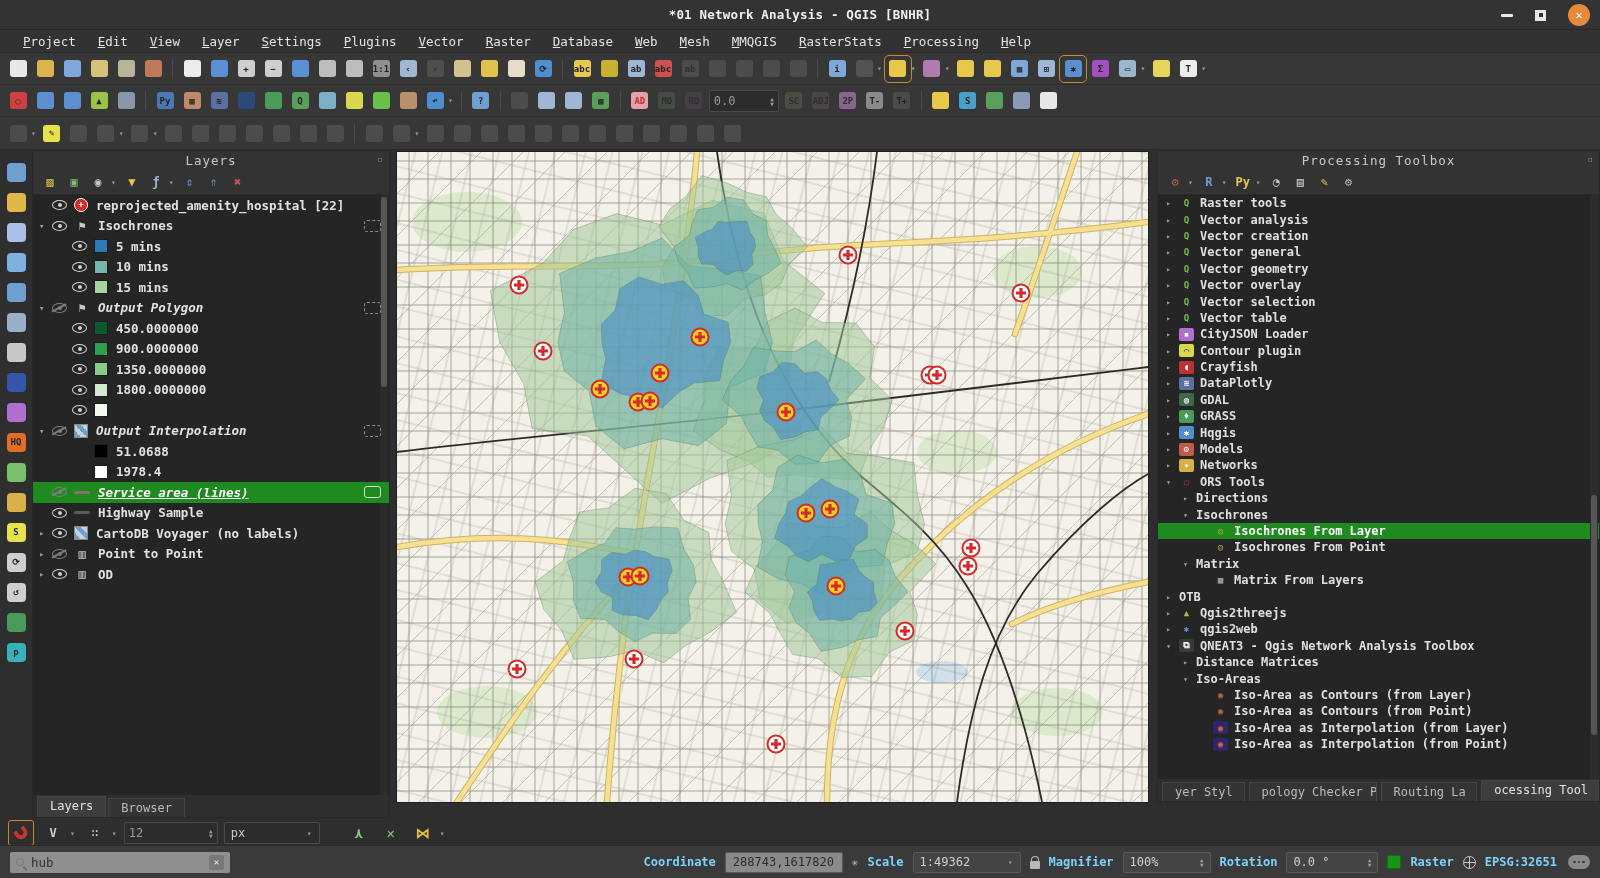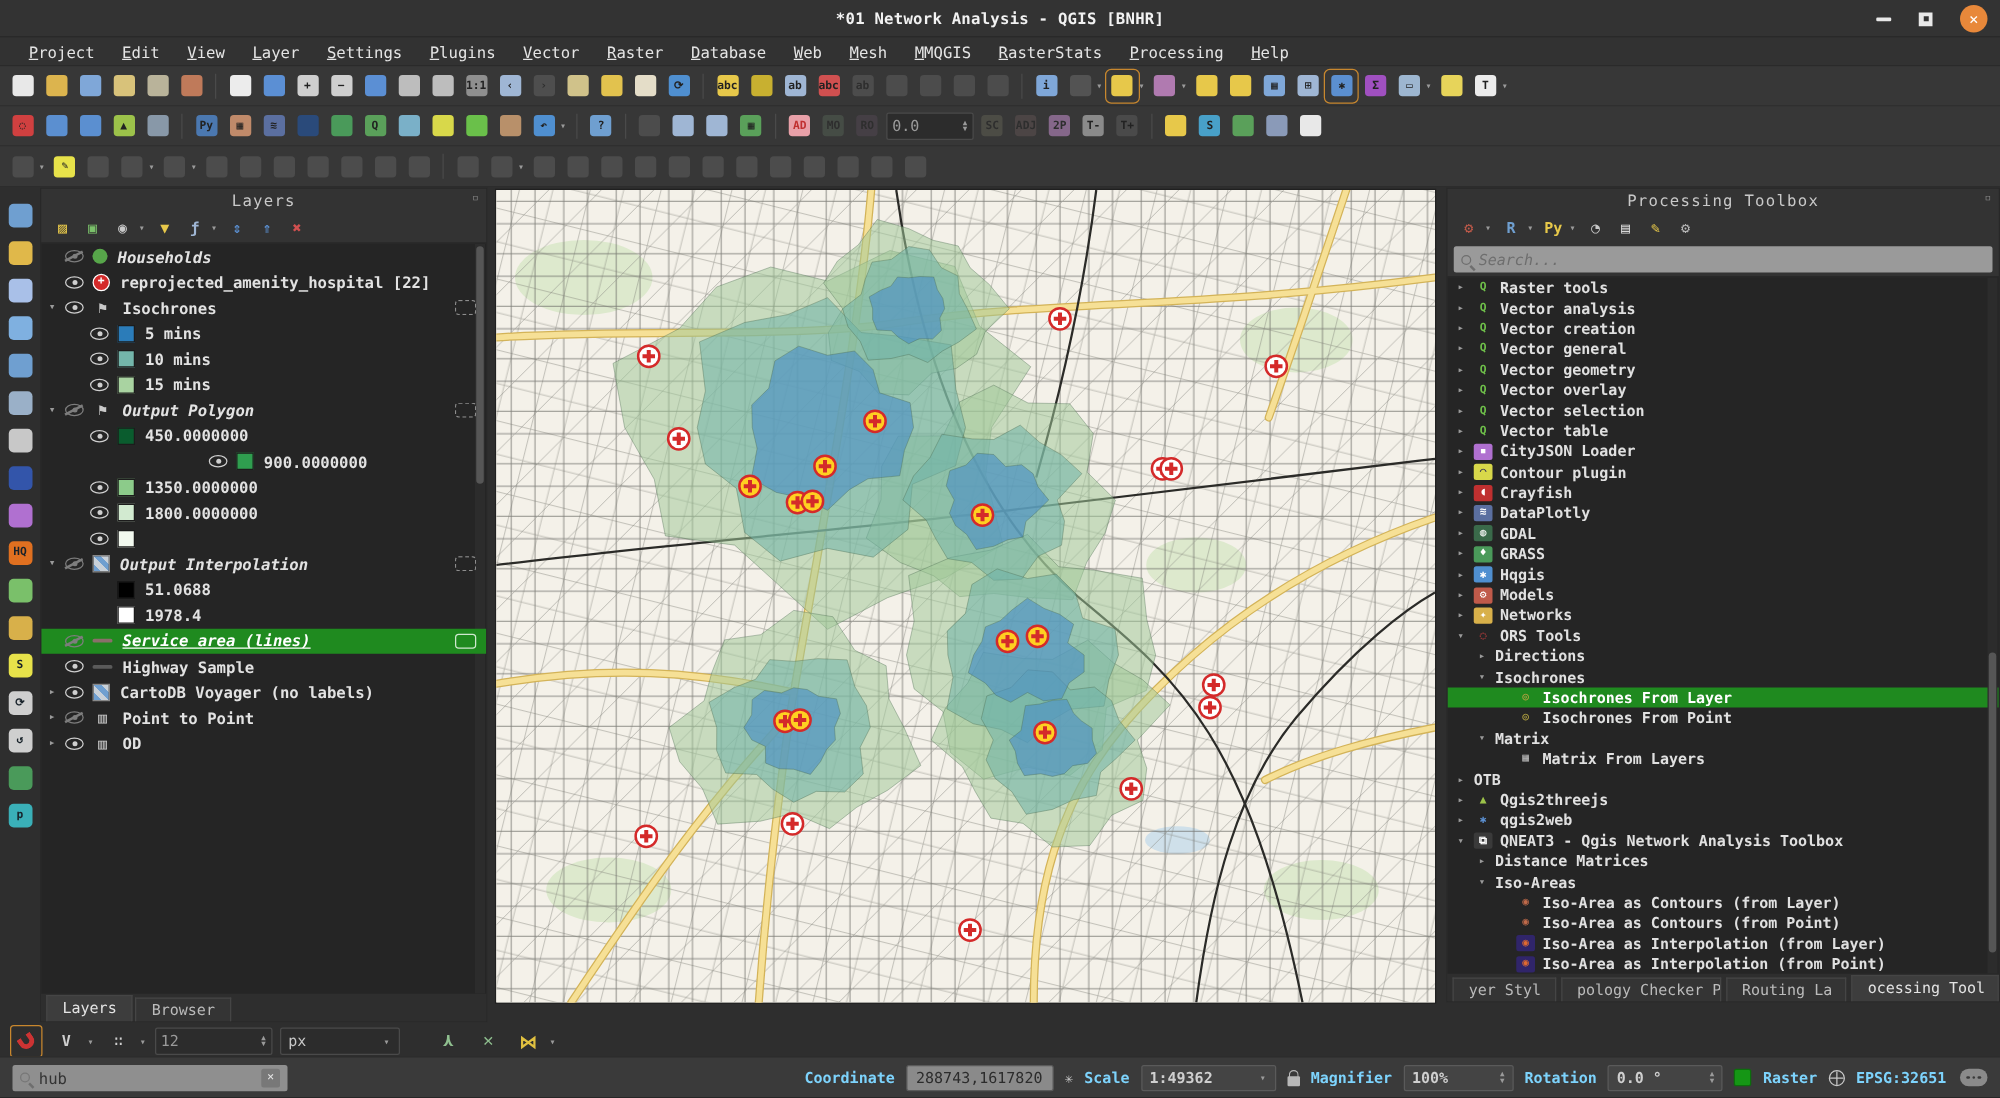--- a/index.html
+++ b/index.html
@@ -87,21 +87,21 @@
   .magnet{width:13px;height:11px;border:4px solid #cc3333;border-top:none;border-radius:0 0 9px 9px;transform:rotate(-35deg);}
   .combo{height:22px;background:#2c2c2c;border:1px solid #4a4a4a;border-radius:2px;color:#c9c9c9;display:flex;align-items:center;padding:0 6px;justify-content:space-between;gap:8px;}
   .snap-glyph{color:#8fbf8f;font-size:14px;font-weight:bold;}
   
   .statusbar{position:absolute;left:0;top:845px;width:1600px;height:33px;background:#3a3a3a;border-top:1px solid #2a2a2a;display:flex;align-items:center;padding:0 10px;gap:9px;color:#cfcfcf;font-size:12px;}
   .locator{width:220px;height:21px;background:#8f8f8f;border-radius:2px;display:flex;align-items:center;gap:7px;padding:0 6px;color:#2a2a2a;}
   .locator .val{flex:1;color:#333;font-size:12.5px;}
   .loc-clear{width:15px;height:15px;background:#787878;border-radius:2px;color:#e8e8e8;font-size:9px;display:flex;align-items:center;justify-content:center;}
   .sb-label{font-weight:bold;color:#7dd3fc;}
   .sb-field{height:21px;background:#8a8a8a;border:1px solid #5a5a5a;border-radius:2px;color:#2c2c2c;display:flex;align-items:center;padding:0 7px;font-size:12px;}
-  .sb-widget{height:21px;background:#444444;border:1px solid #5a5a5a;border-radius:2px;color:#cfcfcf;display:flex;align-items:center;padding:0 6px;gap:8px;justify-content:space-between;font-size:12px;font-weight:bold;}
+  .sb-widget{height:21px;background:#444444;border:1px solid #5a5a5a;border-radius:2px;color:#cfcfcf;display:flex;align-items:center;padding:0 6px;gap:8px;justify-content:space-between;font-size:12px;}
   .lockico{width:10px;height:8px;background:#b8b8b8;border-radius:1px;position:relative;margin-top:5px;}
   .lockico::before{content:'';position:absolute;left:1px;top:-5px;width:6px;height:5px;border:1.6px solid #b8b8b8;border-bottom:none;border-radius:4px 4px 0 0;}
   .rendercheck{width:14px;height:14px;background:#159615;border:1px solid #0c6e0c;border-radius:2px;}
   .globe{width:13px;height:13px;border:1.4px solid #c8c8c8;border-radius:50%;position:relative;overflow:hidden;}
   .globe::before{content:'';position:absolute;left:50%;top:0;bottom:0;width:1.2px;background:#c8c8c8;}
   .globe::after{content:'';position:absolute;top:50%;left:0;right:0;height:1.2px;background:#c8c8c8;}
   .msgpill{width:22px;height:14px;background:#8a8a8a;border-radius:7px;display:flex;align-items:center;justify-content:center;gap:2px;margin-left:2px;}
   .msgpill i{width:2.5px;height:2.5px;background:#3a3a3a;border-radius:50%;display:block;}
   
   .canvas-wrap{position:absolute;left:397px;top:2px;width:751px;height:650px;background:#f4f1e9;box-shadow:0 0 0 1px #202020;}
@@ -551,26 +551,20 @@
           <span class="ptool" style="color: rgb(159, 182, 212);">ƒ</span>
           <span class="tb-caret">▾</span>
           <span class="ptool" style="color: rgb(91, 143, 208);">⇕</span>
           <span class="ptool" style="color: rgb(91, 143, 208);">⇑</span>
           <span class="ptool" style="color: rgb(208, 80, 80);">✖</span>
         </div>
       <div class="tree" id="layers-tree">
         <div class="scrollbar">
             <div class="thumb" style="top:2px;height:190px;"></div>
           </div>
-      <div class="lrow" style="padding-left: 6px;">
-            <span class="exp"></span>
-            <span class="eye off"></span>
-            <span class="sw circ" style="background: rgb(87, 166, 74);"></span>
-            <span class="it ">Households</span>
-          </div>
           <div class="lrow" style="padding-left: 6px;">
             <span class="exp"></span>
             <span class="eye"></span>
             <span class="sw hosp">+</span>
             <span class="">reprojected_amenity_hospital [22]</span>
           </div>
           <div class="lrow" style="padding-left: 6px;">
             <span class="exp">▾</span>
             <span class="eye"></span>
             <span class="sw flag">⚑</span>
@@ -601,21 +595,21 @@
             <span class="sw flag">⚑</span>
             <span class="it ">Output Polygon</span>
             <span class="badge"></span>
           </div>
           <div class="lrow" style="padding-left: 26px;">
             <span class="exp"></span>
             <span class="eye"></span>
             <span class="sw" style="background: rgb(10, 92, 46);"></span>
             <span class="">450.0000000</span>
           </div>
-          <div class="lrow" style="padding-left: 26px; justify-content: center;">
+          <div class="lrow" style="padding-left: 26px;">
             <span class="exp"></span>
             <span class="eye"></span>
             <span class="sw" style="background: rgb(47, 158, 79);"></span>
             <span class="">900.0000000</span>
           </div>
           <div class="lrow" style="padding-left: 26px;">
             <span class="exp"></span>
             <span class="eye"></span>
             <span class="sw" style="background: rgb(140, 203, 138);"></span>
             <span class="">1350.0000000</span>
@@ -886,24 +880,20 @@
           <span class="tb-caret">▾</span>
           <span class="ptool" style="color: rgb(111, 159, 208);">R</span>
           <span class="tb-caret">▾</span>
           <span class="ptool" style="color: rgb(231, 200, 74);">Py</span>
           <span class="tb-caret">▾</span>
           <span class="ptool" style="color: rgb(200, 200, 200);">◔</span>
           <span class="ptool" style="color: rgb(216, 216, 216);">▤</span>
           <span class="ptool" style="color: rgb(231, 200, 74);">✎</span>
           <span class="ptool" style="color: rgb(184, 184, 184);">⚙</span>
         </div>
-      <div class="searchbar">
-        <span class="mag"></span>
-        <span class="ph">Search...</span>
-      </div>
       <div class="tree" id="toolbox-tree">
         <div class="scrollbar">
             <div class="thumb" style="top:300px;height:240px;"></div>
           </div>
       <div class="trow" style="padding-left: 8px;">
             <span class="exp">▸</span>
             <span class="ticon" style="background: transparent; color: rgb(111, 192, 74);">Q</span>
             <span>Raster tools</span>
           </div>
           <div class="trow" style="padding-left: 8px;">

